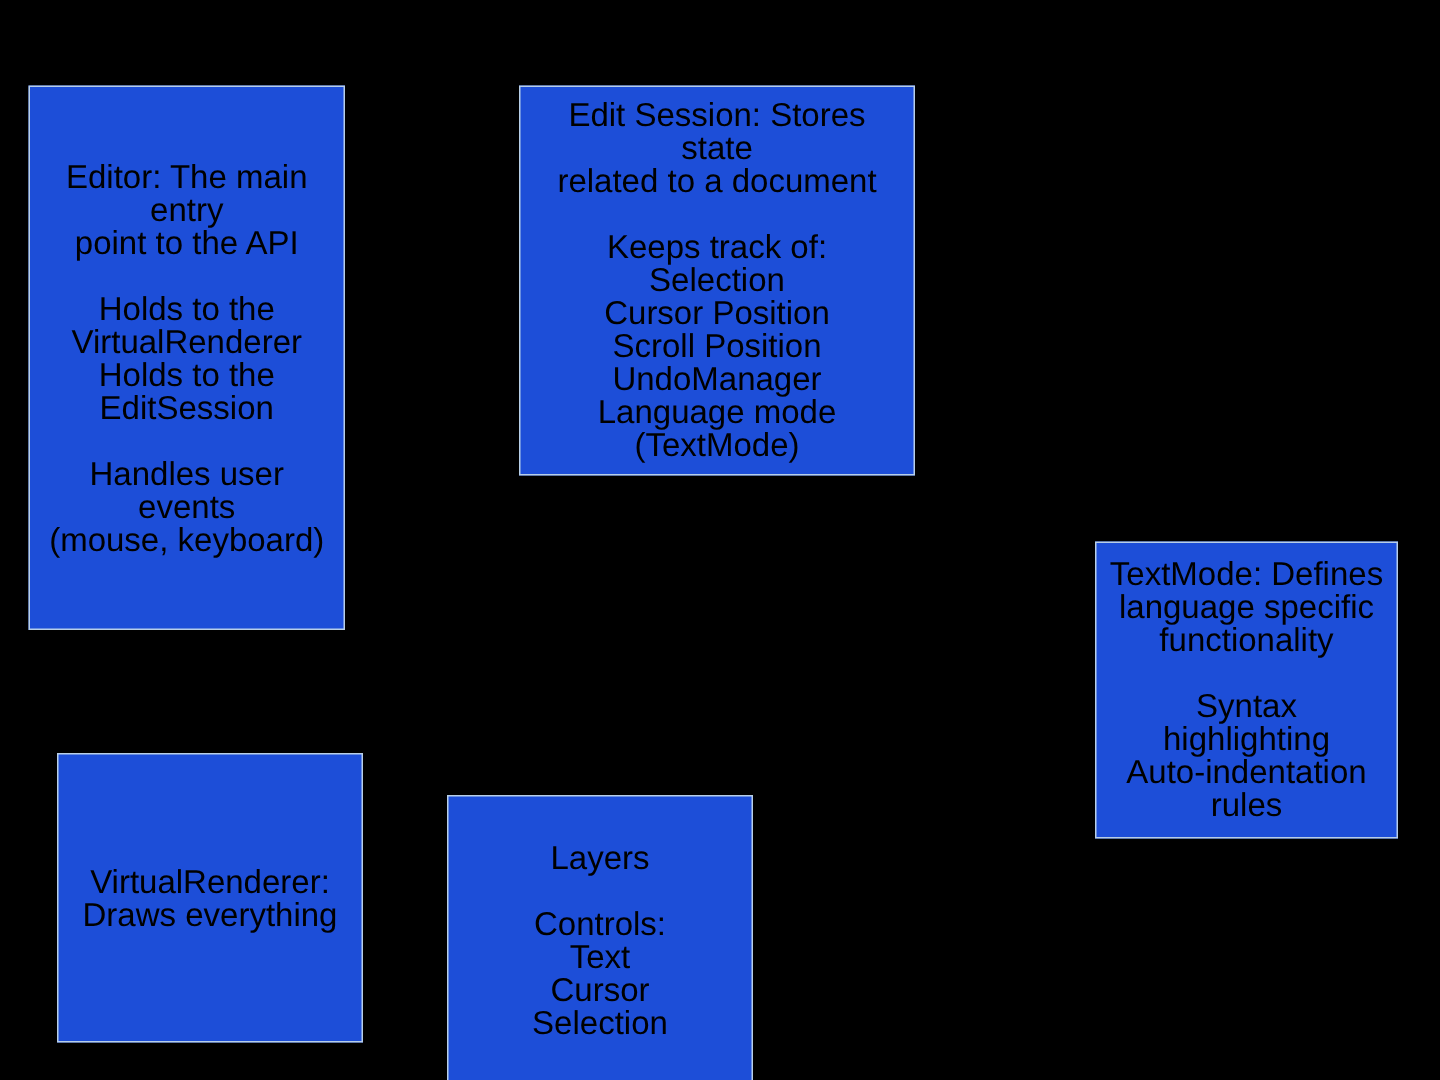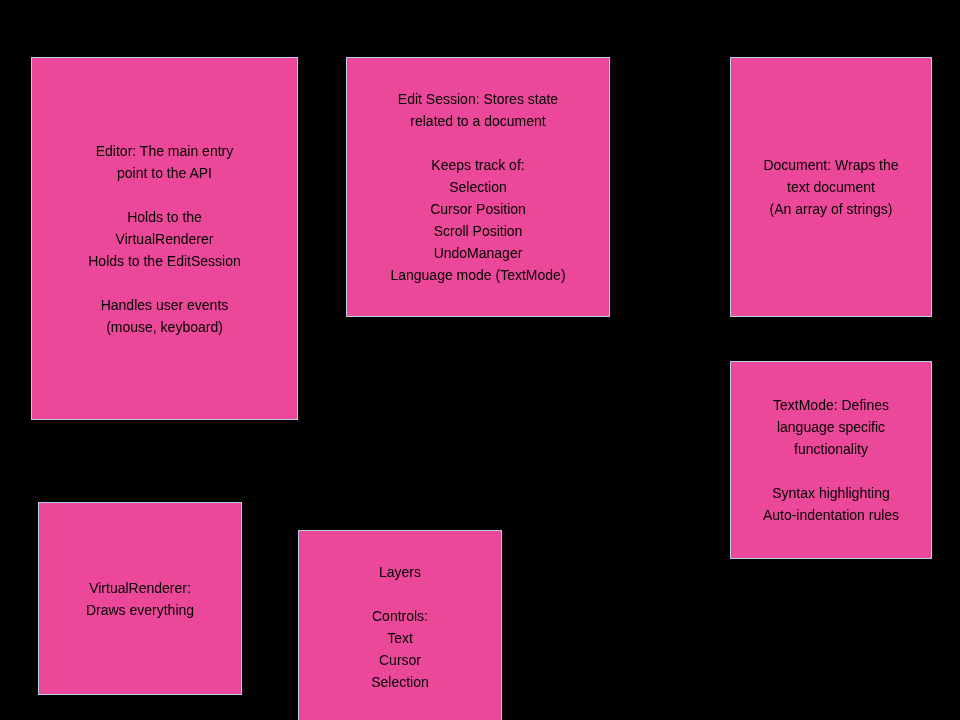--- a/index.html
+++ b/index.html
@@ -10,45 +10,45 @@
   #canvas {
     position: relative;
     width: 960px;
     height: 720px;
     background: #000000;
     overflow: hidden;
     font-family: "Liberation Sans", sans-serif;
   }
   .box {
     position: absolute;
-    background: #ec4899;
+    background: #1d4ed8;
     border: 1px solid #b8cfe8;
     box-sizing: border-box;
     display: flex;
     align-items: center;
     justify-content: center;
     text-align: center;
     color: #000000;
-    font-size: 14px;
+    font-size: 22px;
     line-height: 22px;
     white-space: pre-line;
     padding: 20px 8px;
   }
   .box .txt {
     display: block;
     width: 100%;
     white-space: pre-line;
   }
 </style>
 </head>
 <body>
 
 <div id="canvas">
 
-  <div class="box" style="left:31px; top:57px; width:267px; height:363px;">
+  <div class="box" style="left:19px; top:57px; width:211px; height:363px;">
     <span class="txt">Editor: The main entry
 point to the API
 
 Holds to the
 VirtualRenderer
 Holds to the EditSession
 
 Handles user events
 (mouse, keyboard)</span>
   </div>
@@ -58,25 +58,20 @@
 related to a document
 
 Keeps track of:
 Selection
 Cursor Position
 Scroll Position
 UndoManager
 Language mode (TextMode)</span>
   </div>
 
-  <div class="box" style="left:730px; top:57px; width:202px; height:260px;">
-    <span class="txt">Document: Wraps the
-text document
-(An array of strings)</span>
-  </div>
 
   <div class="box" style="left:730px; top:361px; width:202px; height:198px;">
     <span class="txt">TextMode: Defines
 language specific
 functionality
 
 Syntax highlighting
 Auto-indentation rules</span>
   </div>
 

